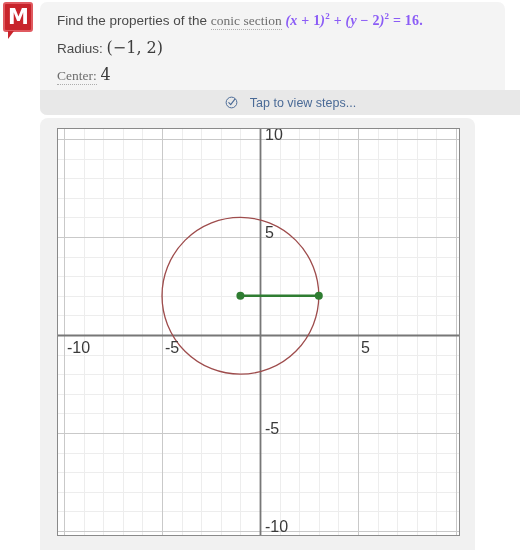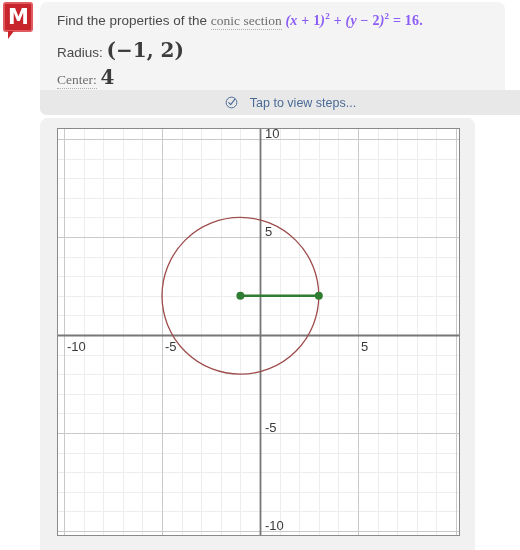--- a/index.html
+++ b/index.html
@@ -99,22 +99,22 @@
   .mathexp .paren {
     font-style: normal;
   }
   .mathexp sup {
     font-size: 9px;
     font-style: normal;
     vertical-align: super;
   }
   .mathnum {
     font-family: "DejaVu Serif", serif;
-    font-weight: bold;
-    font-size: 20px;
+    font-weight: normal;
+    font-size: 16px;
     color: #3c3c3c;
   }
 
   
   #steps-bar {
     position: absolute;
     left: 40px;
     top: 90px;
     width: 501px;
     height: 25px;
@@ -156,21 +156,21 @@
     height: 408px;
     background: #ffffff;
     border: 1px solid #8a8a8a;
     box-sizing: border-box;
     overflow: hidden;
   }
   #plot svg { display: block; }
   .axis-label {
     position: absolute;
     font-family: "Liberation Sans", sans-serif;
-    font-size: 13px;
+    font-size: 16px;
     color: #3a3a3a;
     white-space: nowrap;
   }
 </style>
 </head>
 <body>
 
 <div id="logo">
   <div class="bubble"></div>
   <div class="tail"></div>

